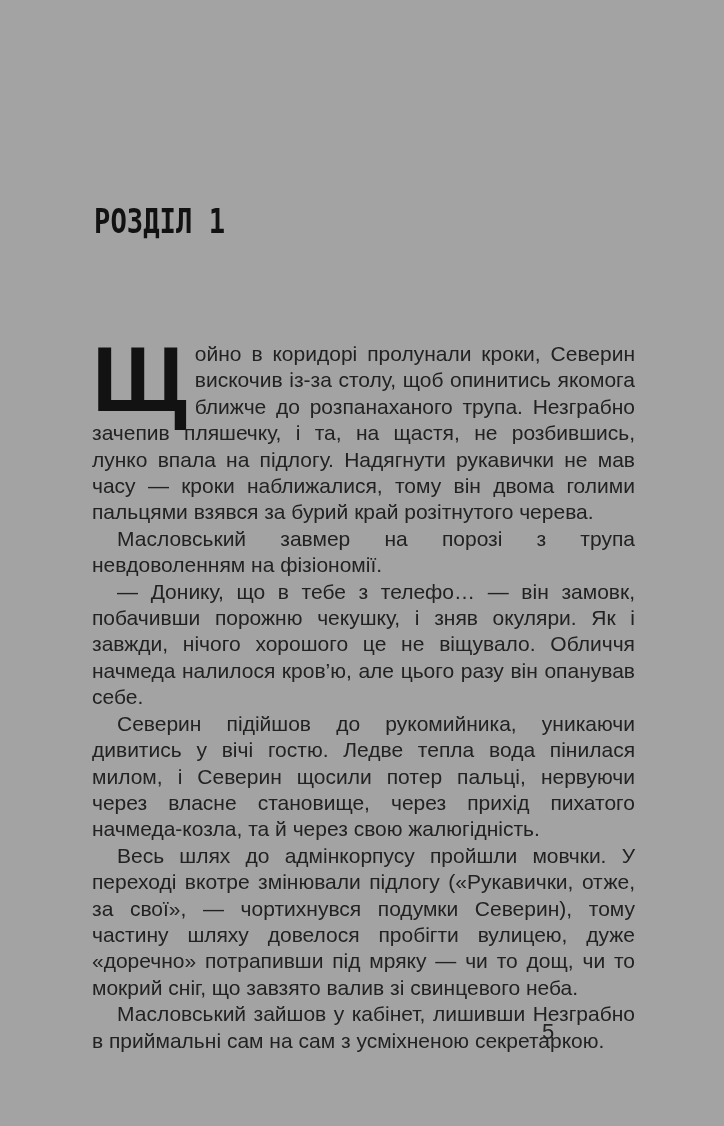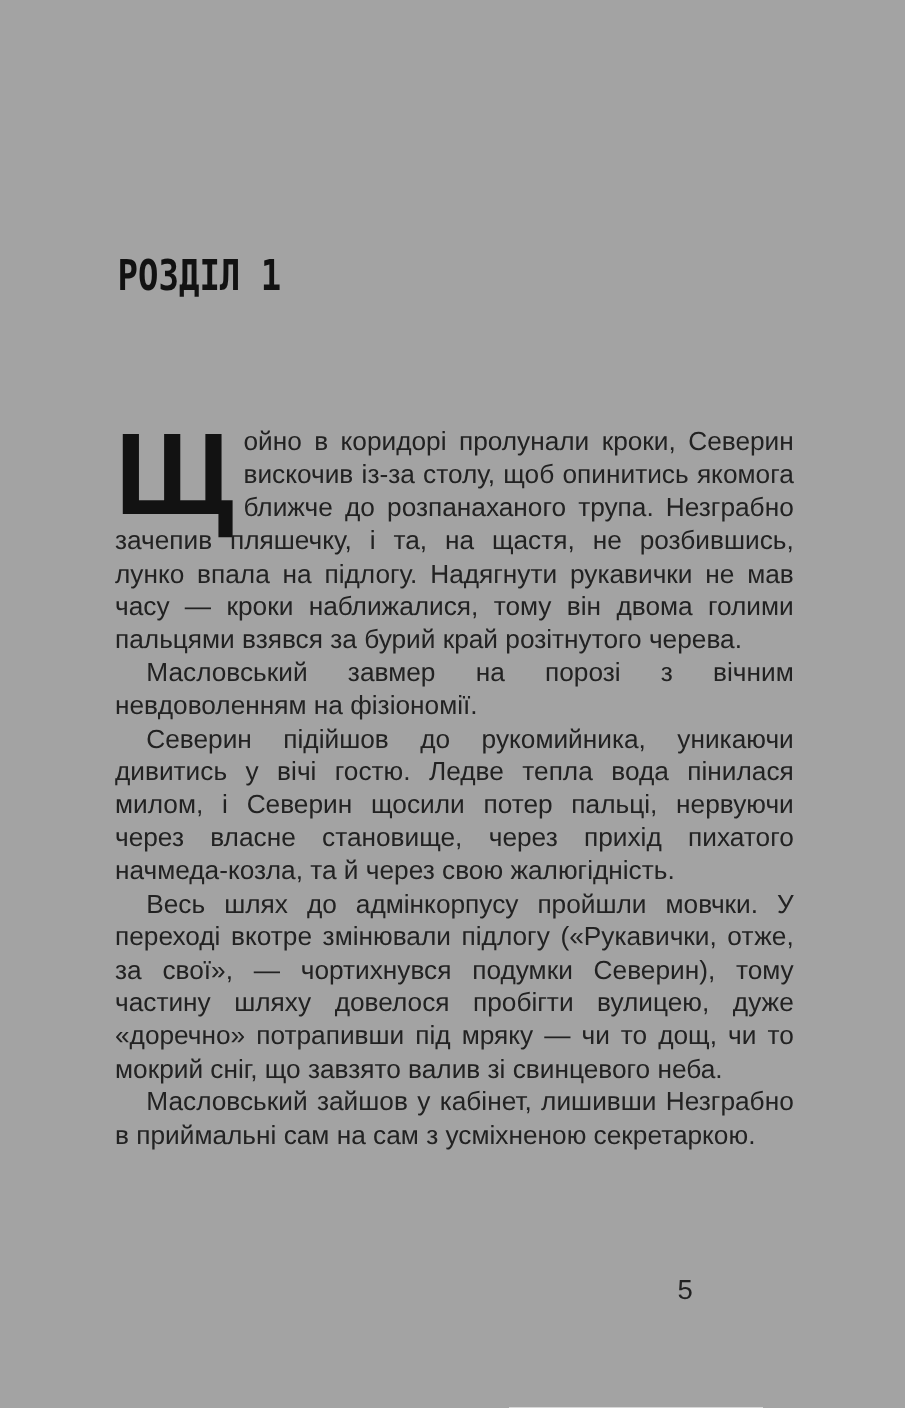--- a/index.html
+++ b/index.html
@@ -67,22 +67,23 @@
 <body>
 
 <div class="page">
 
   <h1 class="chapter-heading">РОЗДІЛ 1</h1>
 
   <div class="text-block">
 
     <p><span class="dropcap">Щ</span><span>ойно в коридорі пролунали кроки, Северин вискочив із-за столу, щоб опинитись якомога ближче до розпанаханого трупа. Незграбно зачепив пляшечку, і та, на щастя, не розбившись, лунко впала на підлогу. Надягнути рукавички не мав часу — кроки наближалися, тому він двома голими пальцями взявся за бурий край розітнутого черева.</span></p>
 
-    <p class="indent">Масловський завмер на порозі з вічним невдоволенням на фізіономії.</p>
+    <p class="indent">Масловський завмер на порозі з трупа невдоволенням на фізіономії.</p>
 
+    <p class="indent">— Донику, що в тебе з телефо… — він замовк, побачивши порожню чекушку, і зняв окуляри. Як і завжди, нічого хорошого це не віщувало. Обличчя начмеда налилося кров’ю, але цього разу він опанував себе.</p>
 
 
     <p class="indent">Северин підійшов до рукомийника, уникаючи дивитись у вічі гостю. Ледве тепла вода пінилася милом, і Северин щосили потер пальці, нервуючи через власне становище, через прихід пихатого начмеда-козла, та й через свою жалюгідність.</p>
 
     <p class="indent">Весь шлях до адмінкорпусу пройшли мовчки. У переході вкотре змінювали підлогу («Рукавички, отже, за свої», — чортихнувся подумки Северин), тому частину шляху довелося пробігти вулицею, дуже «доречно» потрапивши під мряку — чи то дощ, чи то мокрий сніг, що завзято валив зі свинцевого неба.</p>
 
     <p class="indent">Масловський зайшов у кабінет, лишивши Незграбно в приймальні сам на сам з усміхненою секретаркою.</p>
 
   </div>
 

